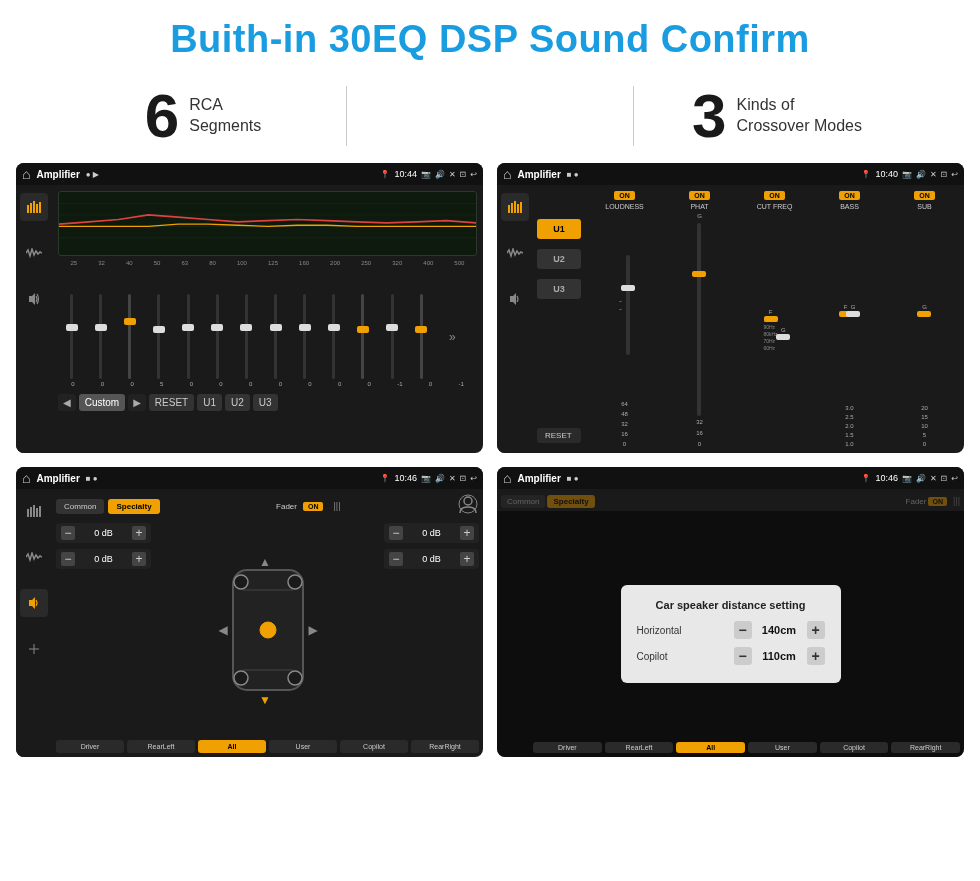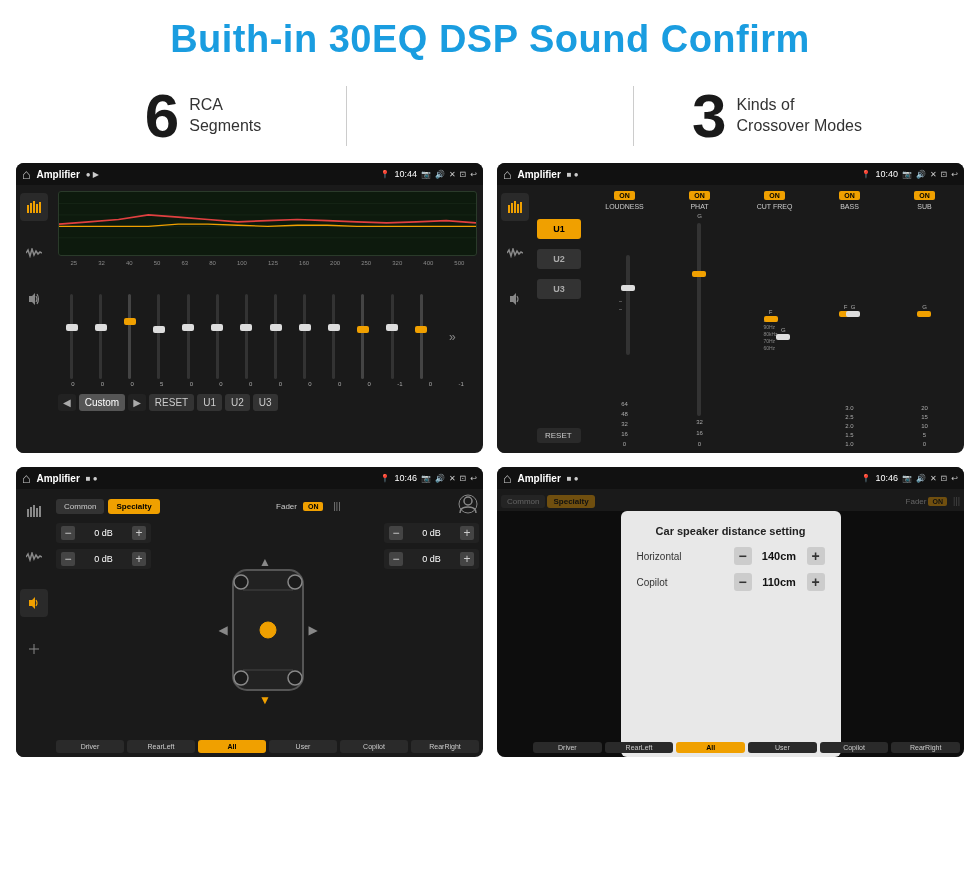--- a/index.html
+++ b/index.html
@@ -485,20 +485,21 @@
       color: #000;
       font-weight: 700;
     }
 
     
     .dialog-overlay {
       position: absolute;
       inset: 22px 0 0 0;
       background: rgba(0,0,0,0.5);
       display: flex;
+      align-items: center;
       justify-content: center;
     }
 
     .dialog-box {
       background: #e8e8e8;
       border-radius: 6px;
       padding: 14px 16px 10px;
       width: 220px;
     }
 

